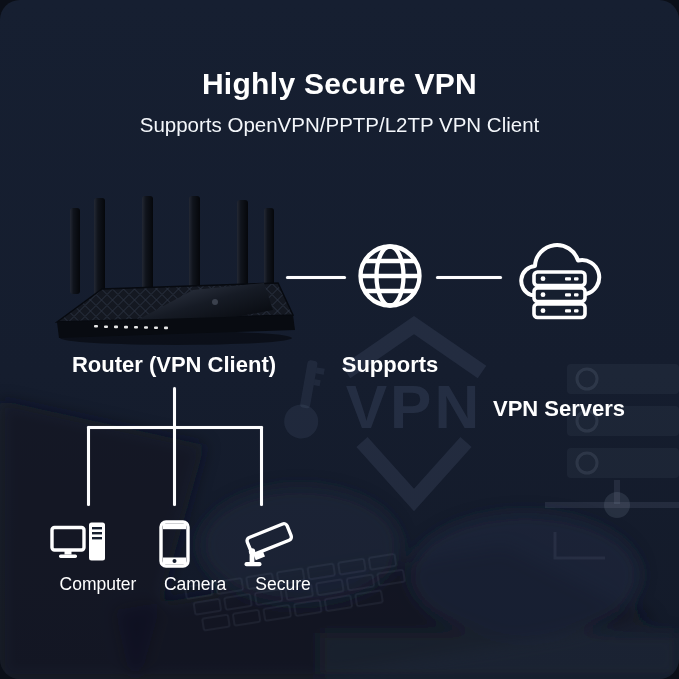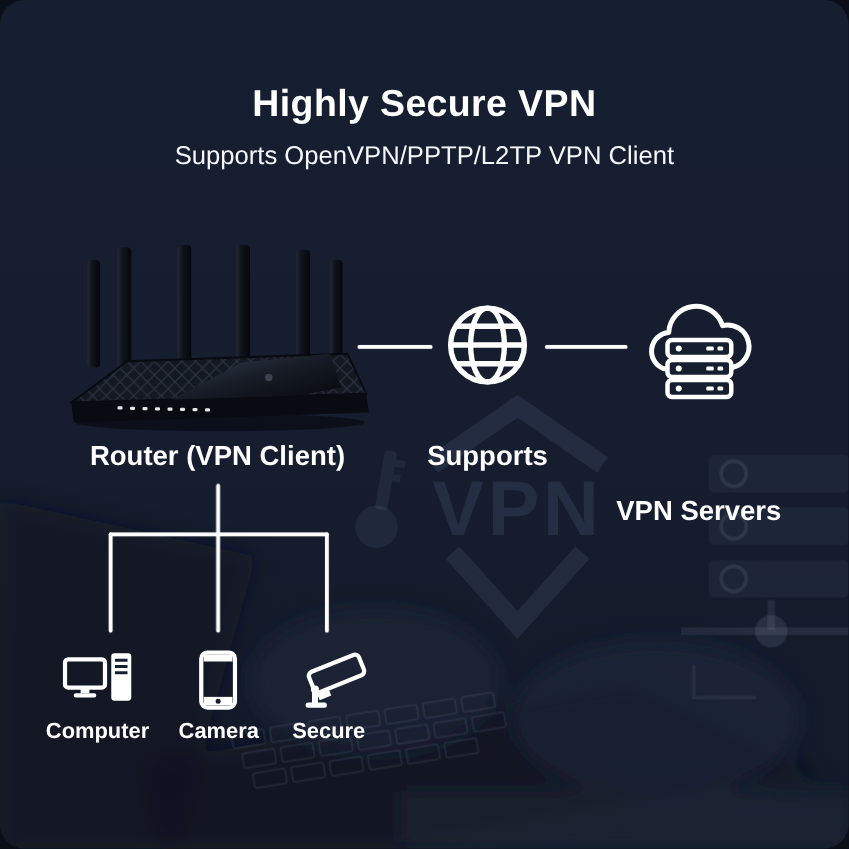--- a/index.html
+++ b/index.html
@@ -6,21 +6,21 @@
   #stage{
     position:relative;width:679px;height:679px;overflow:hidden;
     background:linear-gradient(180deg,#161f31 0%,#151d2e 55%,#131a29 100%);
     font-family:"Liberation Sans",sans-serif;color:#fff;border-radius:20px;
   }
   .abs{position:absolute;}
   .centered{transform:translateX(-50%);white-space:nowrap;}
   .title{top:68px;left:0;width:100%;text-align:center;font-size:30px;line-height:32px;font-weight:700;letter-spacing:.3px;color:#ffffff;}
   .subtitle{top:113px;left:0;width:100%;text-align:center;font-size:20.5px;line-height:24px;font-weight:500;color:#f4f7fb;}
   .node-label{font-size:22px;line-height:19px;font-weight:700;color:#ffffff;}
-  .device-label{font-size:17.5px;line-height:19px;font-weight:700;color:#ffffff;}
+  .device-label{font-size:17.5px;line-height:19px;font-weight:400;color:#ffffff;margin-left:20px;}
   .wline{background:#fdfdfe;border-radius:2px;box-shadow:0 0 1px rgba(255,255,255,.4);}
   .h3{height:3px;} .w3{width:3px;}
   svg{display:block;}
   .bgfx{pointer-events:none;}
 </style>
 </head>
 <body>
 
 <div id="stage">
 

